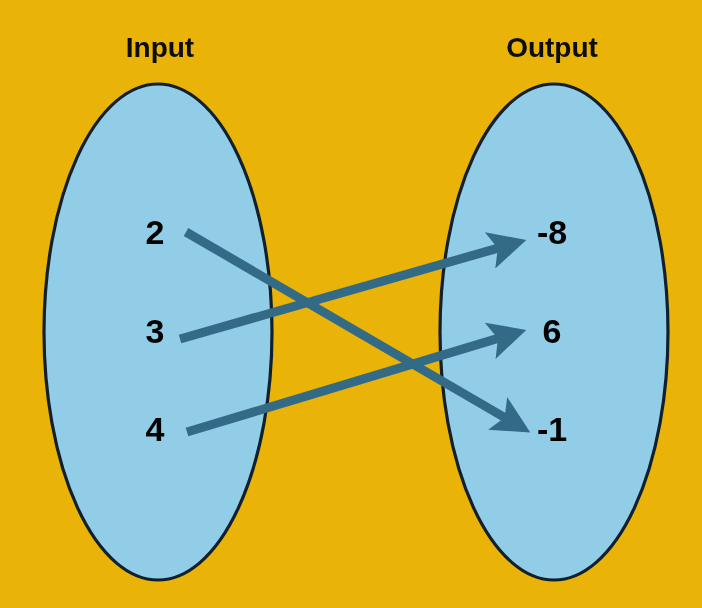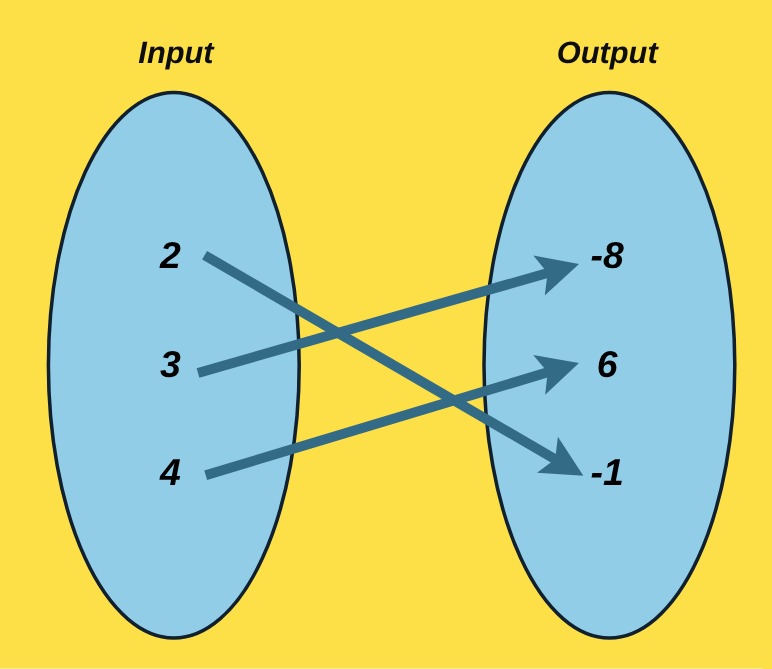--- a/index.html
+++ b/index.html
@@ -50,21 +50,21 @@
   .mapping-arrow {
     stroke: #336B87;
     stroke-width: 9;
     stroke-linecap: butt;
     fill: none;
   }
 </style>
 </head>
 <body>
 
-<div id="diagram-root" style="background: #fde047; font-style: italic;">
+<div id="diagram-root" style="background: #eab308;">
 
   <svg id="mapping-svg" viewBox="0 0 702 608" xmlns="http://www.w3.org/2000/svg">
 
     <defs>
       <marker id="arrowhead" markerWidth="4.2" markerHeight="4.2" refX="3.0" refY="2.1" orient="auto" markerUnits="strokeWidth">
         <path d="M 0 0 L 4.2 2.1 L 0 4.2 L 0.9 2.1 z" fill="#336B87"></path>
       </marker>
     </defs>
 
     <text class="set-title" x="160" y="50">Input</text>

